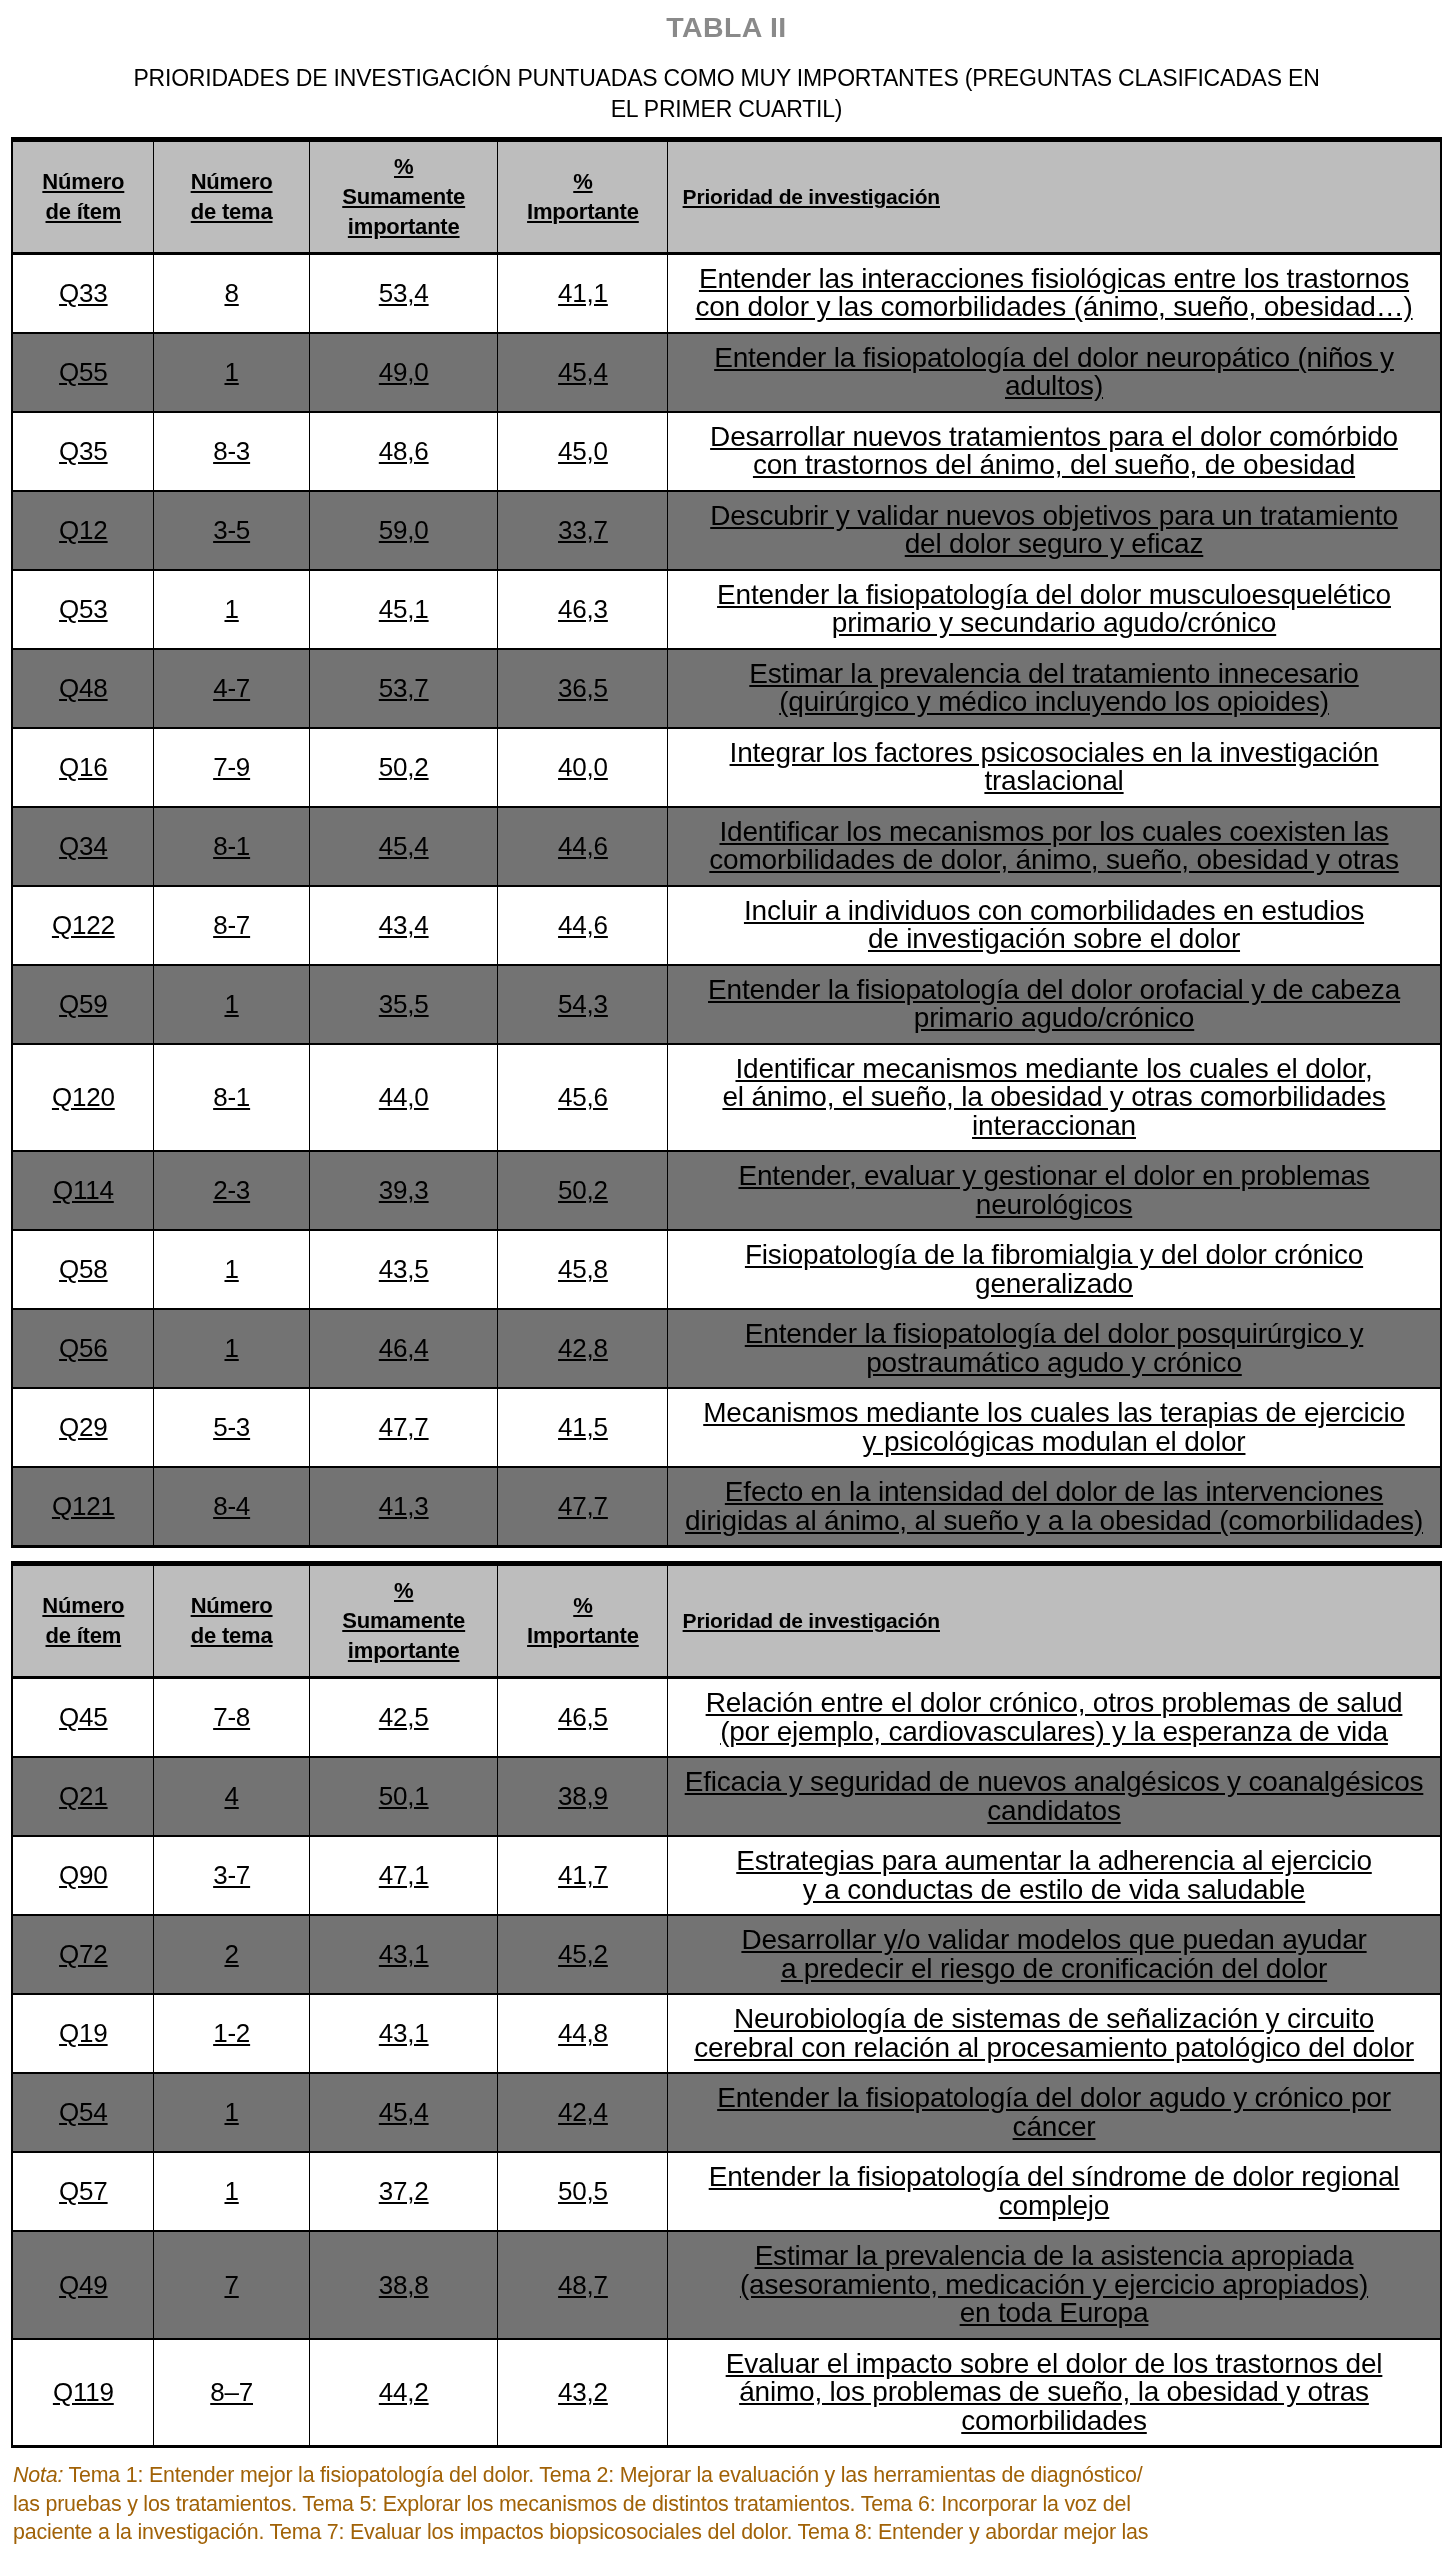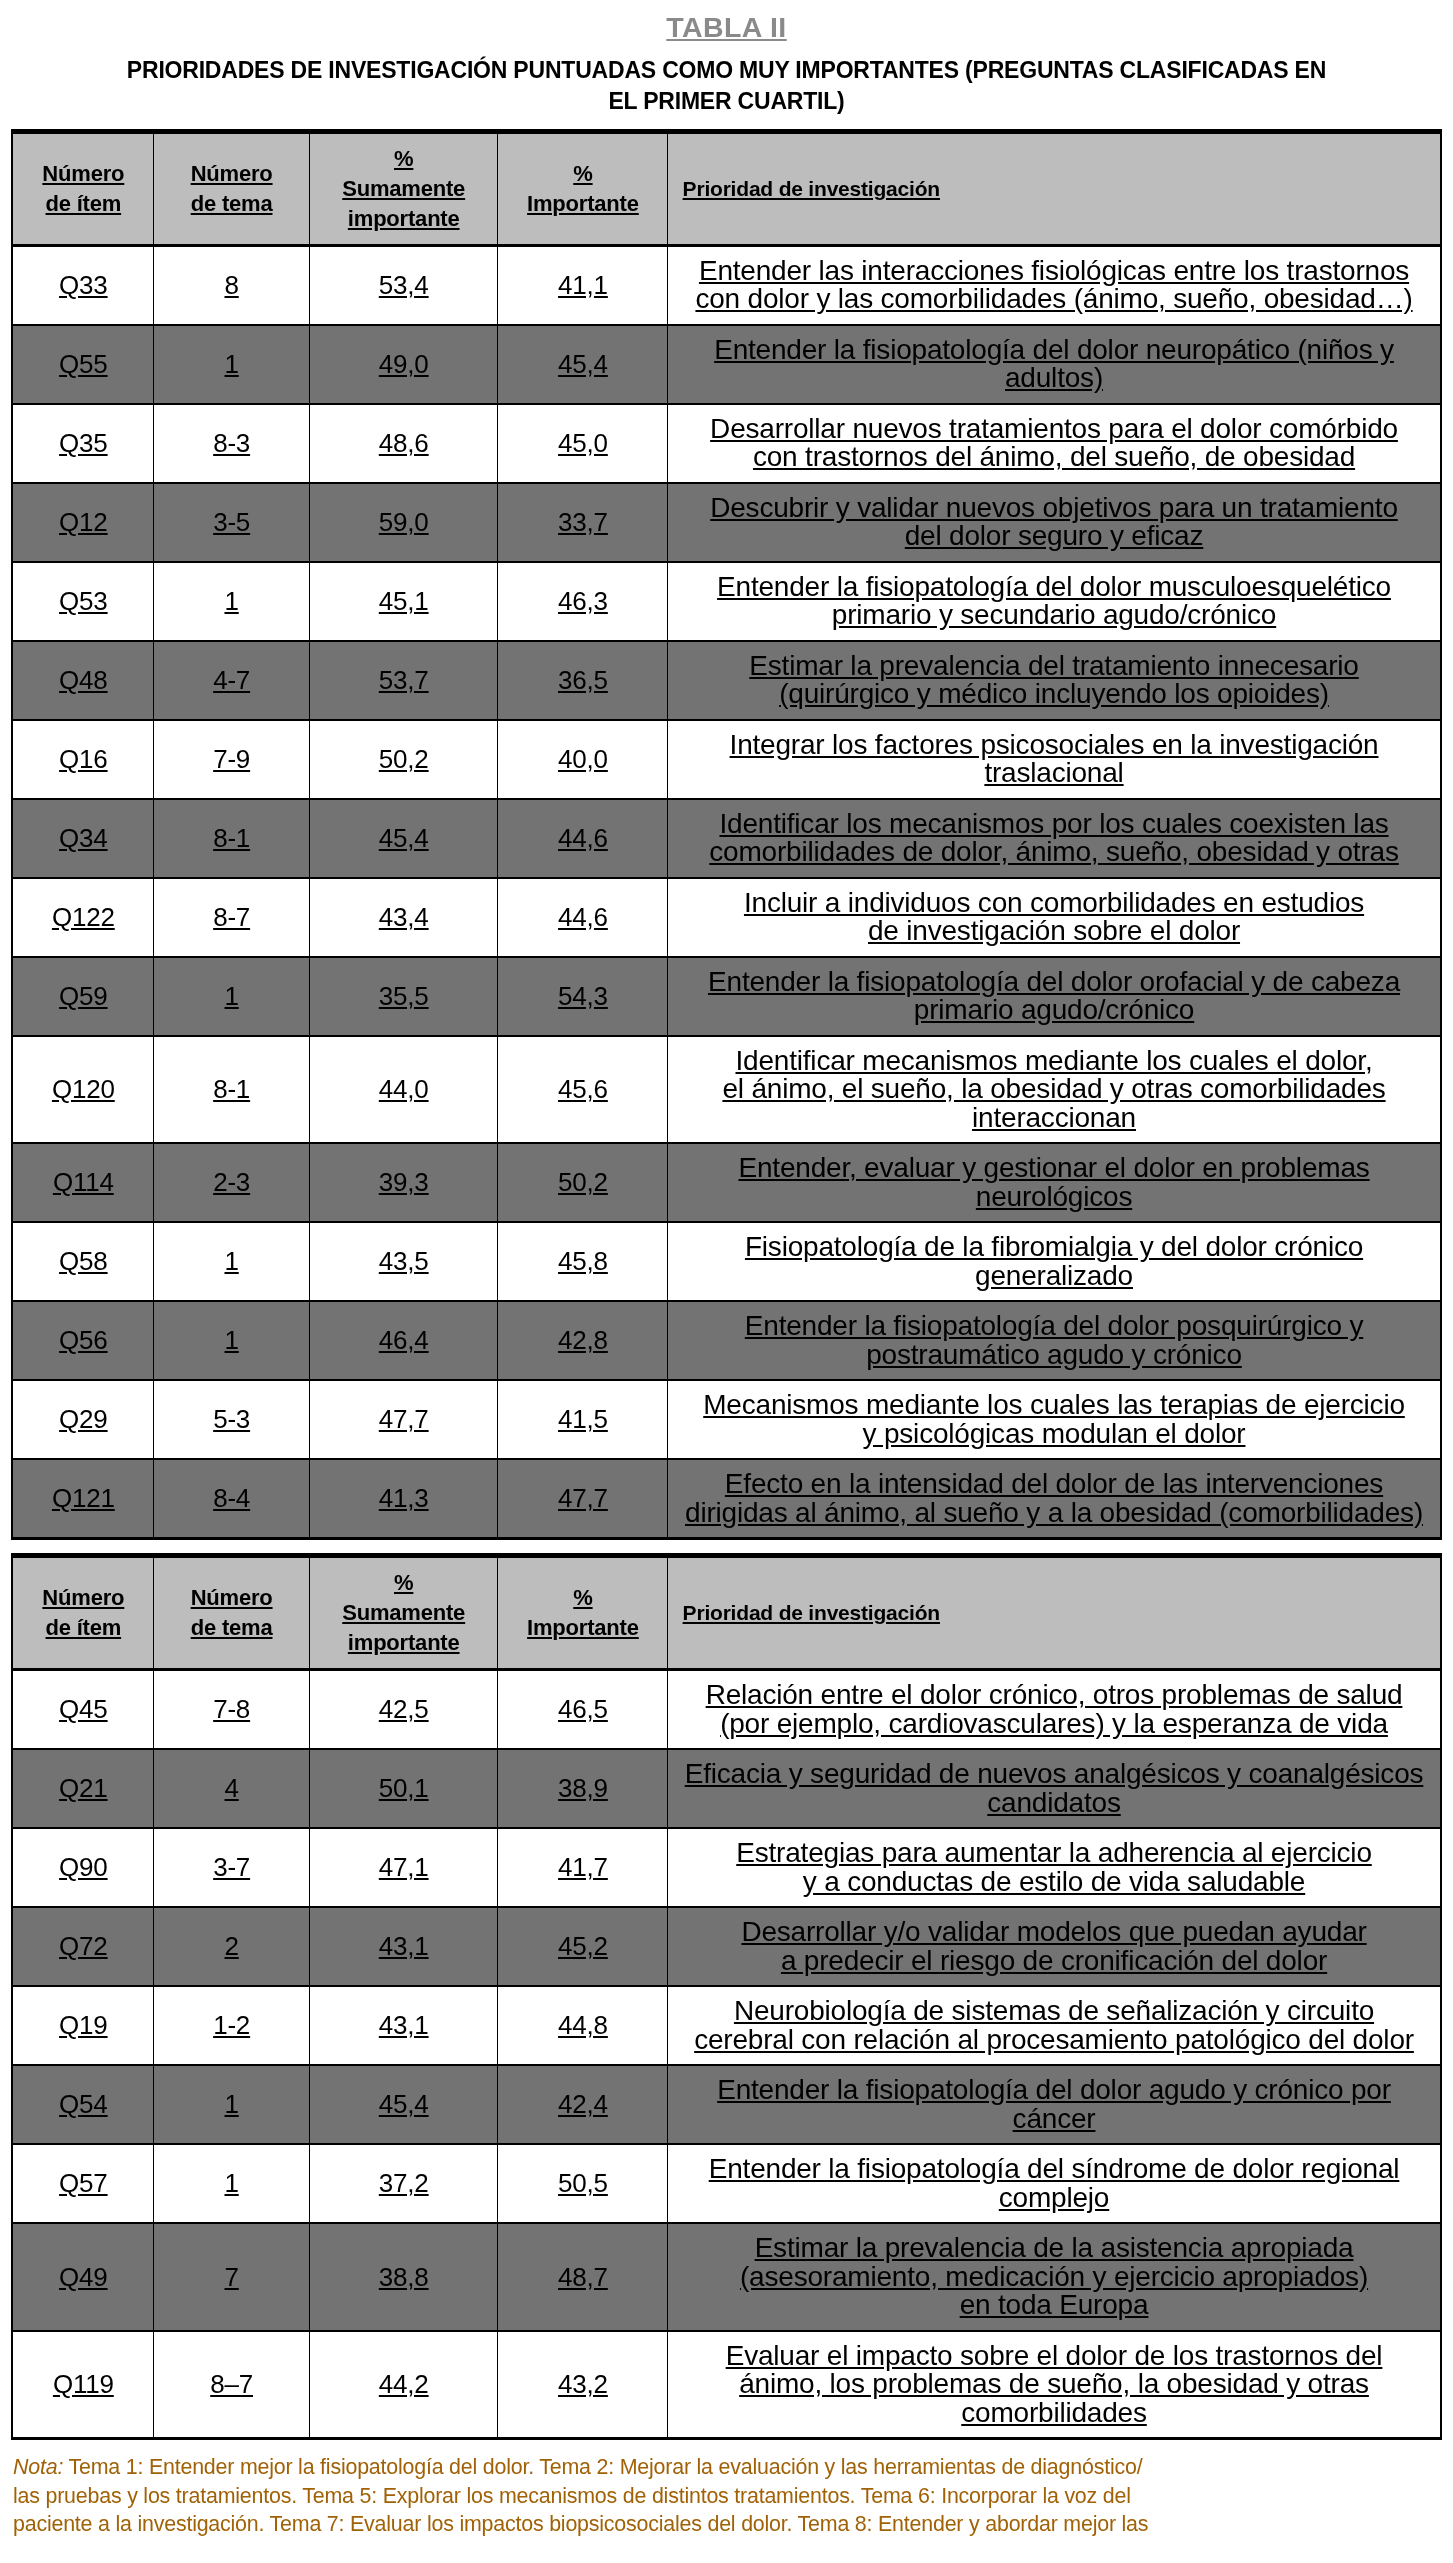--- a/index.html
+++ b/index.html
@@ -3,25 +3,25 @@
 <meta charset="utf-8">
 <style>
   html,body{margin:0;padding:0;}
   body{
     width:1453px;height:2563px;overflow:hidden;background:#ffffff;
     font-family:"Liberation Sans", sans-serif;color:#000;
     letter-spacing:-0.2px;
   }
   .title{
     margin-top:11.4px;text-align:center;
-    font-size:28.5px;font-weight:bold;color:#8a8a8a;letter-spacing:0.4px;text-decoration:underline;
+    font-size:28.5px;font-weight:bold;color:#8a8a8a;letter-spacing:0.4px;
   }
   .subtitle{
-    margin-top:11px;text-align:center;font-size:23px;line-height:31px;
-    font-weight:700;color:#000;
+    margin-top:19px;text-align:center;font-size:23px;line-height:31px;
+    font-weight:400;color:#000;
   }
   #tables{margin:11.4px 11.4px 0 11.4px;text-decoration:underline;}
   table.ptable{
     border-collapse:collapse;width:100%;table-layout:fixed;
     border:2.1px solid #000;border-top-width:5px;border-bottom-width:3.6px;
   }
   table.ptable + table.ptable{margin-top:13px;}
   col.c-item{width:9.9%;}
   col.c-tema{width:10.9%;}
   col.c-sum{width:13.2%;}

